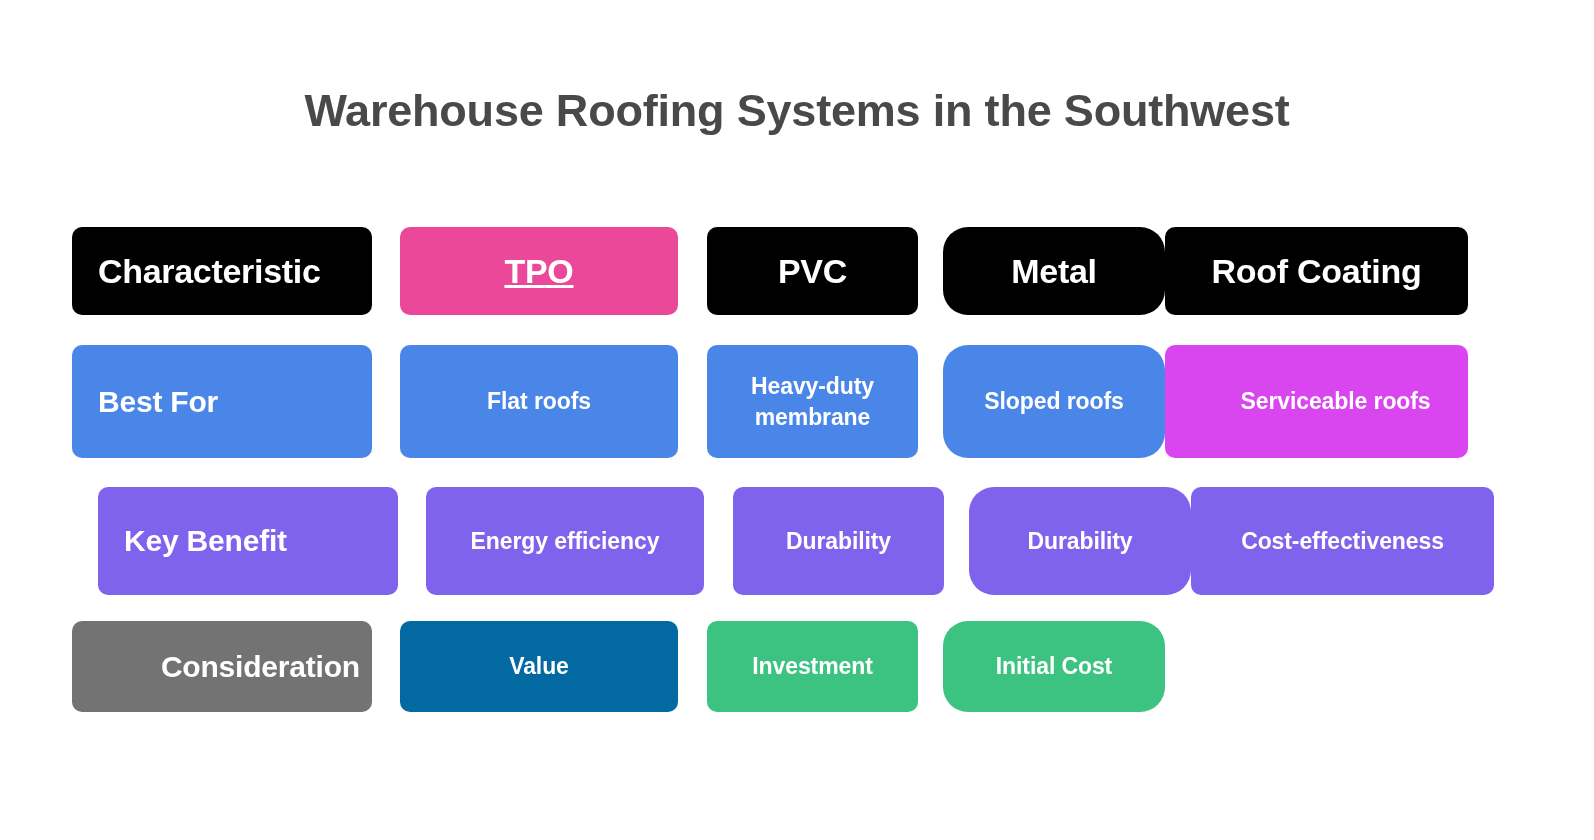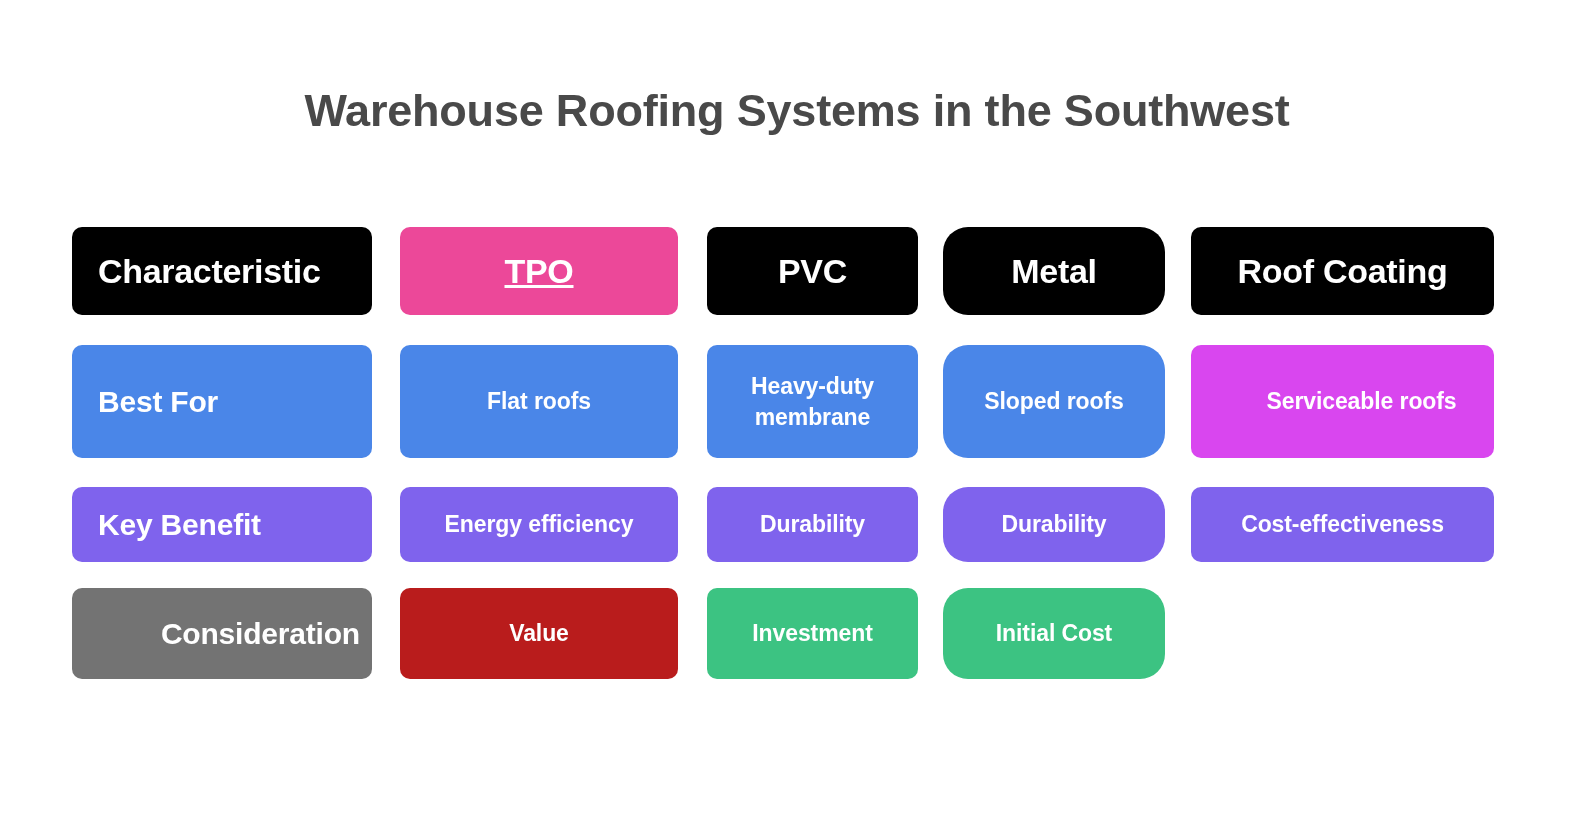--- a/index.html
+++ b/index.html
@@ -48,37 +48,37 @@
 
   .row {
     display: flex;
     flex-direction: row;
     align-items: stretch;
     width: 100%;
   }
 
   .row-header   { height: 88px; margin-bottom: 30px; }
   .row-blue     { height: 113px; margin-bottom: 29px; }
-  .row-purple   { height: 75px;  margin-bottom: 26px; }
+  .row-purple   { height: 108px;  margin-bottom: 26px; justify-content: flex-end; }
   .row-green    { height: 91px;  margin-bottom: 0; }
 
   .cell {
     border-radius: 10px;
     display: flex;
     align-items: center;
     box-sizing: border-box;
     color: #ffffff;
     overflow: hidden;
   }
 
   
   .col-0 { width: 300px; margin-right: 28px; justify-content: flex-start; padding-left: 26px; padding-right: 12px; }
   .col-1 { width: 278px; margin-right: 29px; justify-content: center; padding: 0 10px; }
   .col-2 { width: 211px; margin-right: 25px; justify-content: center; padding: 0 10px; }
-  .col-3 { width: 222px; margin-right: 26px; justify-content: center; padding: 0 15px; border-radius: 25px; }
+  .col-3 { width: 222px; justify-content: center; padding: 0 15px; border-radius: 25px; }
   .col-4 { width: 303px; margin-right: 0;    justify-content: center; padding: 0 10px; }
 
   .bg-header { background: #000000; }
   .bg-blue   { background: #4a86e8; }
   .bg-purple { background: #7f63ed; }
   .bg-green  { background: #3cc382; }
 
   .txt-head-label {
     font-size: 34px;
     font-weight: bold;
@@ -168,21 +168,21 @@
       </div>
       <div class="cell bg-purple col-4" style="background: rgb(127, 99, 237); color: rgb(255, 255, 255);">
         <span class="txt-cell">Cost-effectiveness</span>
       </div>
     </div>
 
     <div class="row row-green">
       <div class="cell bg-green col-0" style="background: #737373; color: rgb(255, 255, 255); justify-content: flex-end;">
         <span class="txt-row-label">Consideration</span>
       </div>
-      <div class="cell bg-green col-1" style="background: #b91c1c; color: rgb(255, 255, 255);">
+      <div class="cell bg-green col-1" style="background: #0369a1; color: rgb(255, 255, 255);">
         <span class="txt-cell">Value</span>
       </div>
       <div class="cell bg-green col-2" style="background: rgb(60, 195, 130); color: rgb(255, 255, 255);">
         <span class="txt-cell">Investment</span>
       </div>
       <div class="cell bg-green col-3" style="background: rgb(60, 195, 130); color: rgb(255, 255, 255);">
         <span class="txt-cell">Initial Cost</span>
       </div>
     </div>
 

